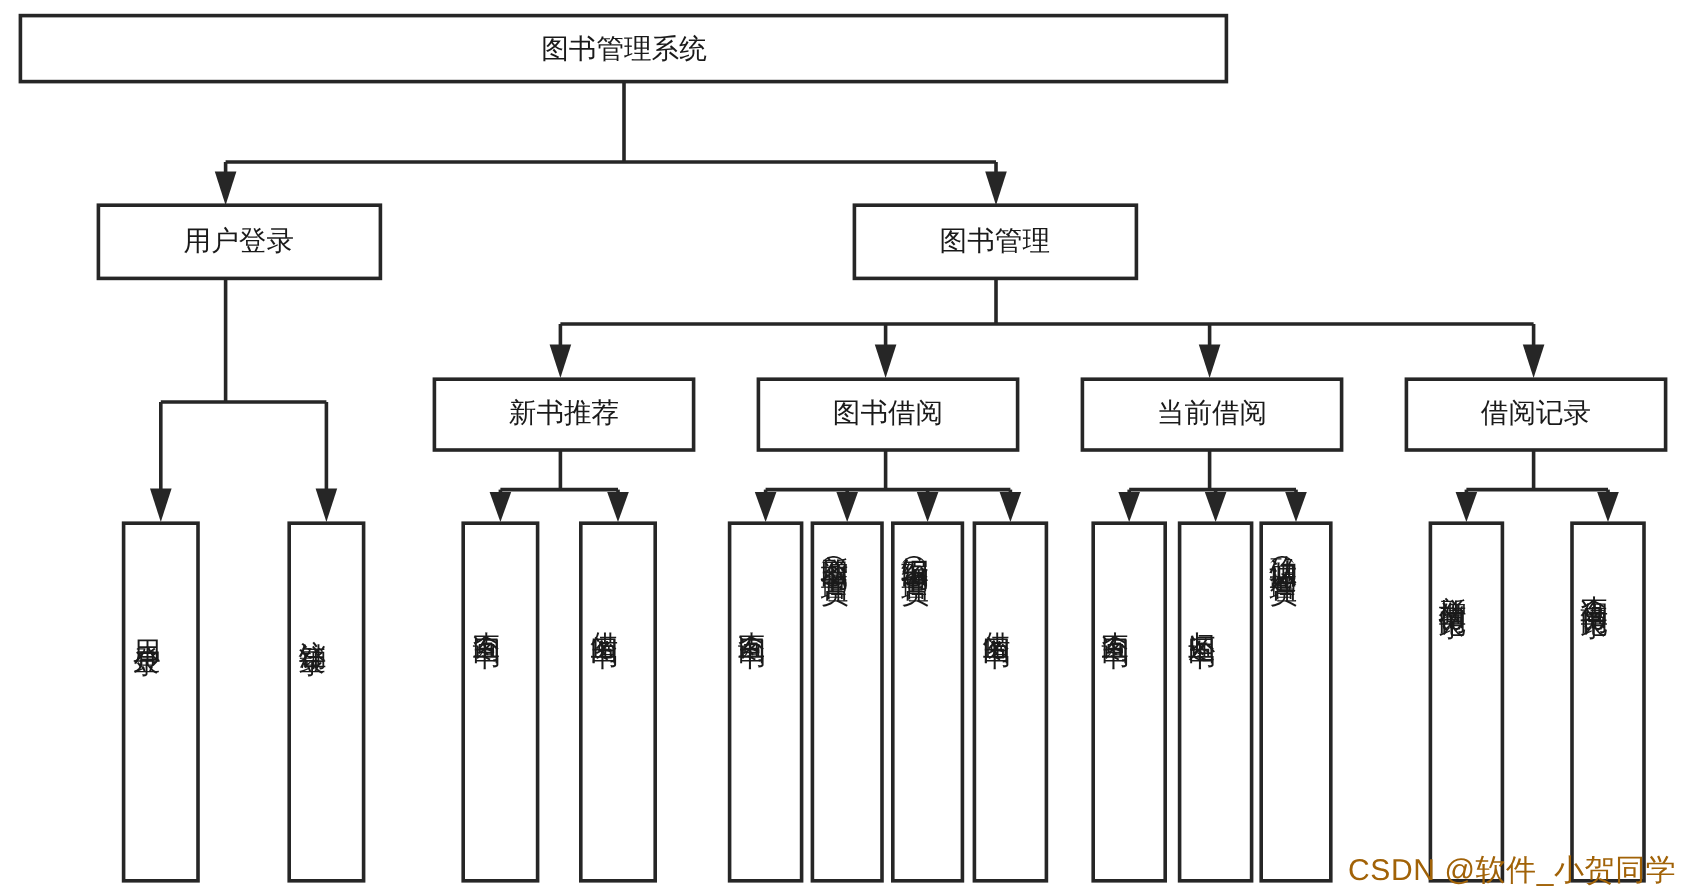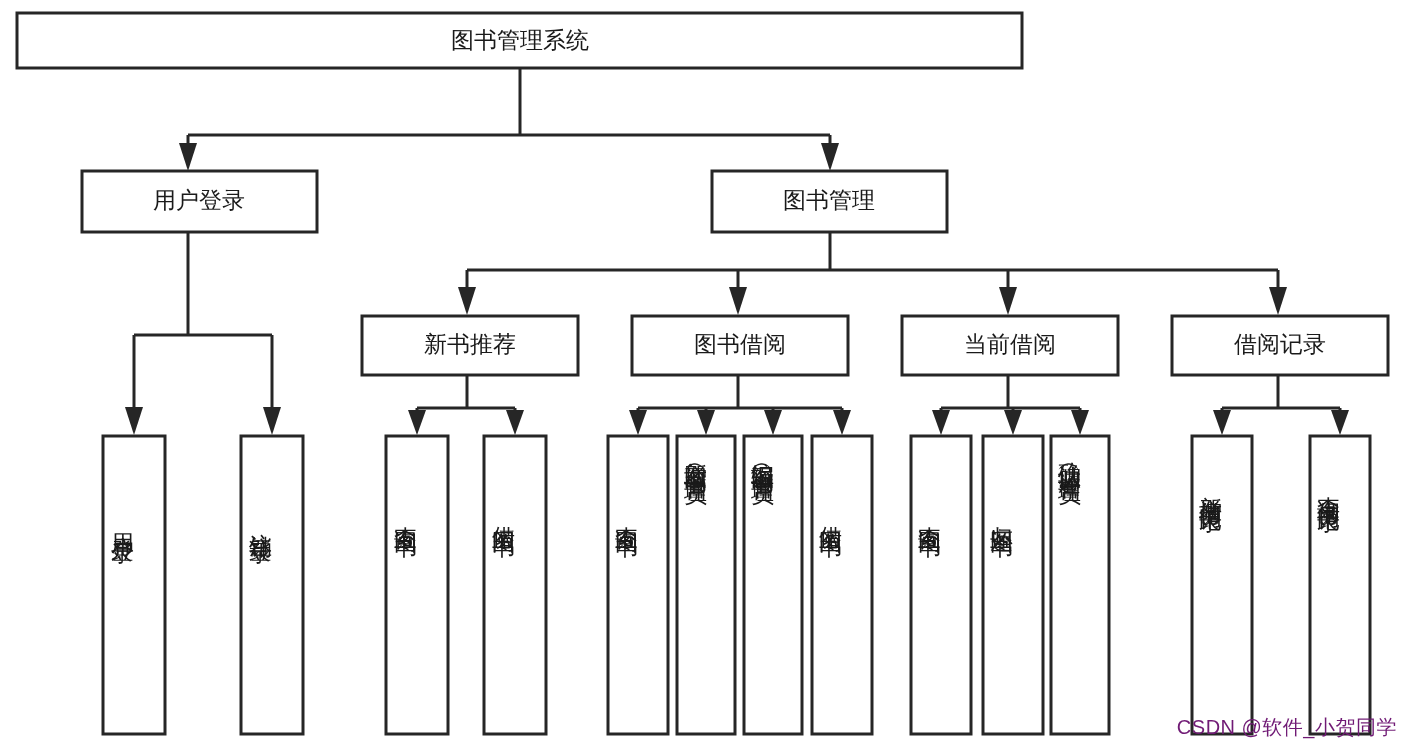--- a/index.html
+++ b/index.html
@@ -62,22 +62,22 @@
     line-height: 1;
     white-space: nowrap;
     text-align: left;
     pointer-events: none;
   }
   .watermark {
     position: absolute;
     right: 8px;
     bottom: 6px;
     font-family: "Liberation Sans", "DejaVu Sans", sans-serif;
-    font-size: 20px;
-    color: #701a75;
+    font-size: 25px;
+    color: #a16207;
     white-space: nowrap;
     letter-spacing: 0.5px;
   }
 </style>
 </head>
 <body>
 
 <div id="diagram-root">
 
   <svg class="diagram-canvas" viewBox="0 0 1405 747" xmlns="http://www.w3.org/2000/svg">

